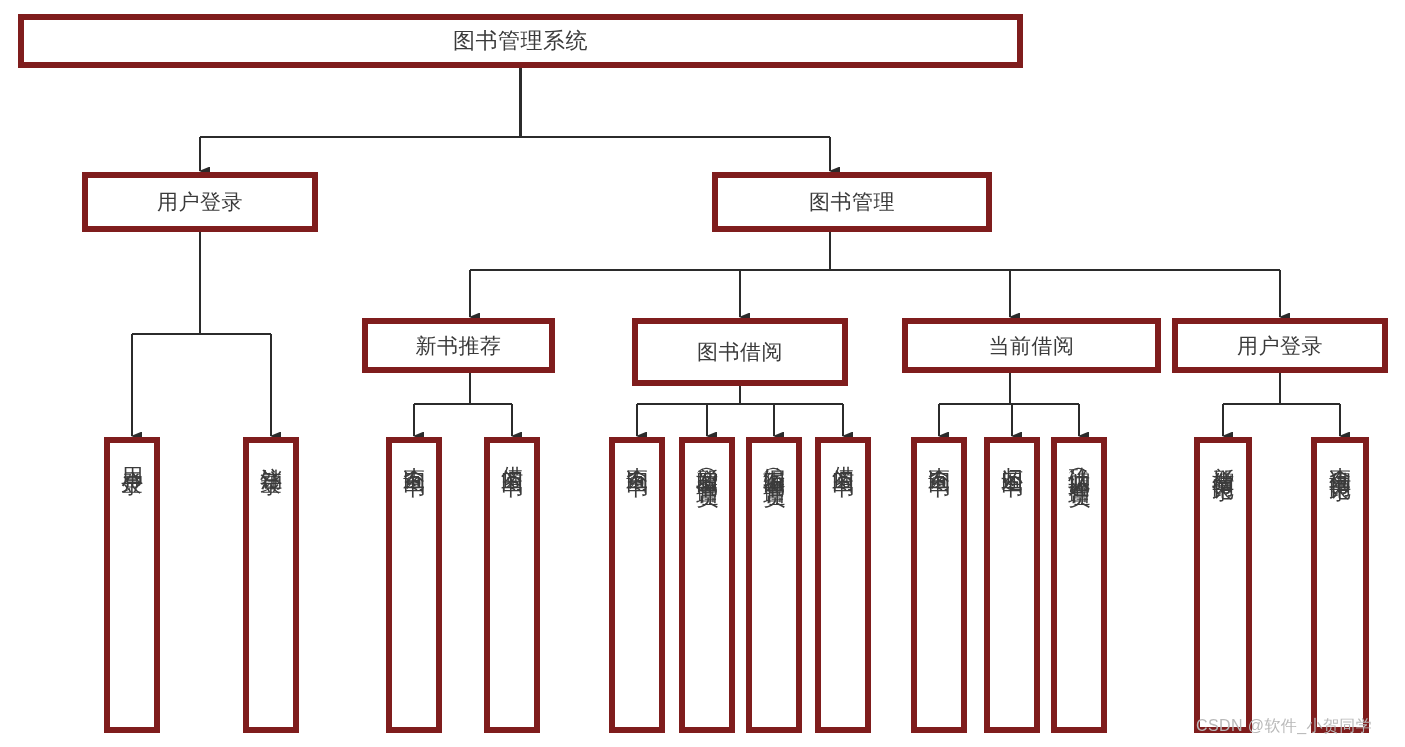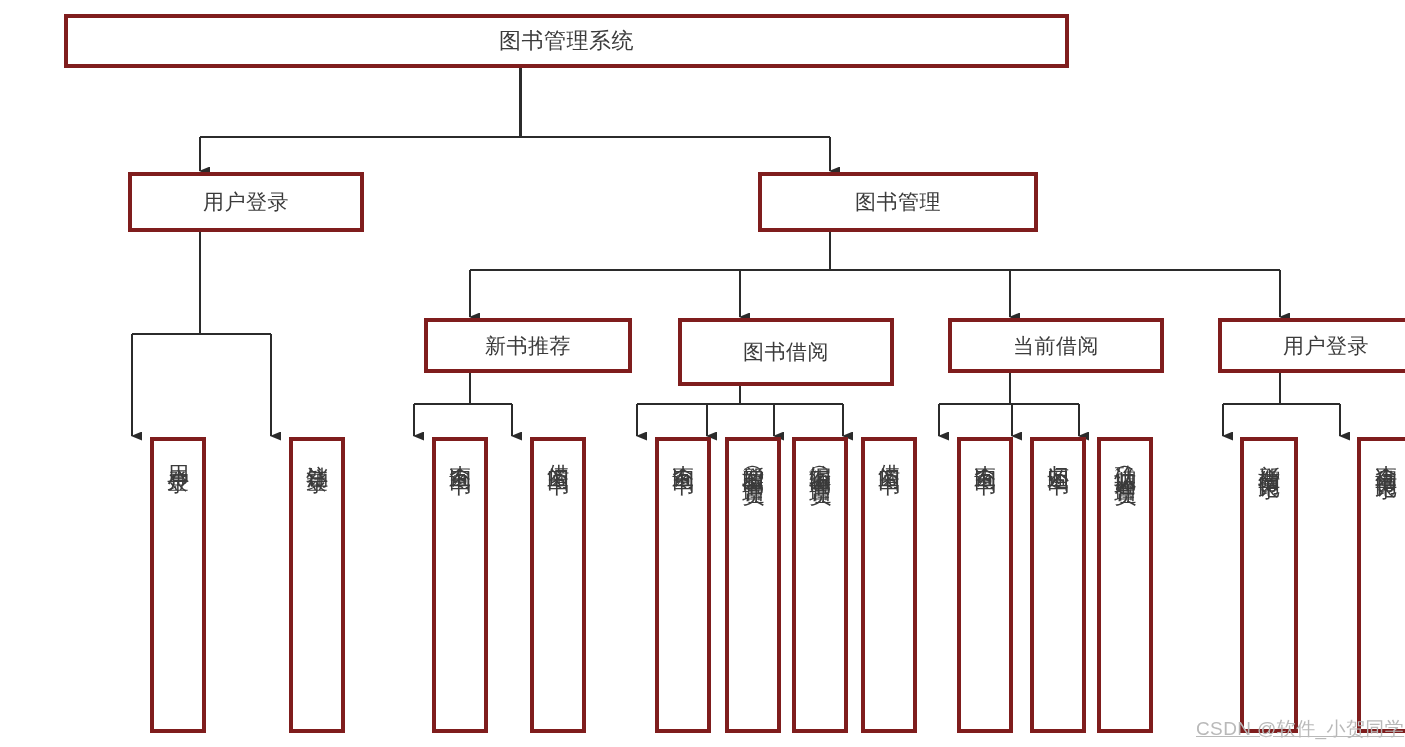--- a/index.html
+++ b/index.html
@@ -23,26 +23,25 @@
     left: 0;
     top: 0;
     width: 1405px;
     height: 747px;
     pointer-events: none;
   }
   .node-box {
     position: absolute;
     box-sizing: border-box;
     background: #ffffff;
-    border: 4px solid #7f1d1d;
+    border: 6px solid #7f1d1d;
     display: flex;
     align-items: center;
     justify-content: center;
     overflow: hidden;
-    margin-left: 46px;
   }
   .node-label {
     color: #3b3b3b;
     font-family: "Liberation Sans", "DejaVu Sans", sans-serif;
     line-height: 1.12;
     text-align: center;
     white-space: pre;
   }
   .node-box.horiz .node-label {
     writing-mode: horizontal-tb;
@@ -57,25 +56,24 @@
   .node-box.vert .node-label {
     writing-mode: vertical-rl;
     text-orientation: upright;
     font-size: 22px;
     letter-spacing: 3px;
   }
   .node-box.root .node-label { font-size: 22px; }
   .watermark {
     position: absolute;
     color: #b9b9b9;
-    font-size: 19px;
+    font-size: 16px;
     font-family: "Liberation Sans", "DejaVu Sans", sans-serif;
     white-space: nowrap;
     letter-spacing: 0.4px;
-    text-decoration: underline;
   }
 </style>
 </head>
 <body>
 
 <div id="diagram-root">
 
   <svg id="connectors" viewBox="0 0 1405 747" xmlns="http://www.w3.org/2000/svg">
     <defs>
       <marker id="arrowhead" markerWidth="9" markerHeight="11" refX="4.5" refY="10" orient="auto" markerUnits="userSpaceOnUse">
@@ -122,27 +120,27 @@
   <div id="nodes-layer">
       <div class="node-box horiz root" style="left: 18px; top: 14px; width: 1005px; height: 54px;">
         <span class="node-label">图书管理系统</span>
       </div>
       <div class="node-box horiz" style="left: 82px; top: 172px; width: 236px; height: 60px;">
         <span class="node-label">用户登录</span>
       </div>
       <div class="node-box horiz" style="left: 712px; top: 172px; width: 280px; height: 60px;">
         <span class="node-label">图书管理</span>
       </div>
-      <div class="node-box horiz" style="left: 378px; top: 318px; width: 208px; height: 55px;">
+      <div class="node-box horiz" style="left: 362px; top: 318px; width: 193px; height: 55px;">
         <span class="node-label">新书推荐</span>
       </div>
       <div class="node-box horiz" style="left: 632px; top: 318px; width: 216px; height: 68px;">
         <span class="node-label">图书借阅</span>
       </div>
-      <div class="node-box horiz" style="left: 902px; top: 318px; width: 216px; height: 55px;">
+      <div class="node-box horiz" style="left: 902px; top: 318px; width: 259px; height: 55px;">
         <span class="node-label">当前借阅</span>
       </div>
       <div class="node-box horiz" style="left: 1172px; top: 318px; width: 216px; height: 55px;">
         <span class="node-label">用户登录</span>
       </div>
       <div class="node-box vert" style="left: 104px; top: 437px; width: 56px; height: 296px;">
         <span class="node-label">用户登录</span>
       </div>
       <div class="node-box vert" style="left: 243px; top: 437px; width: 56px; height: 296px;">
         <span class="node-label">注销登录</span>

